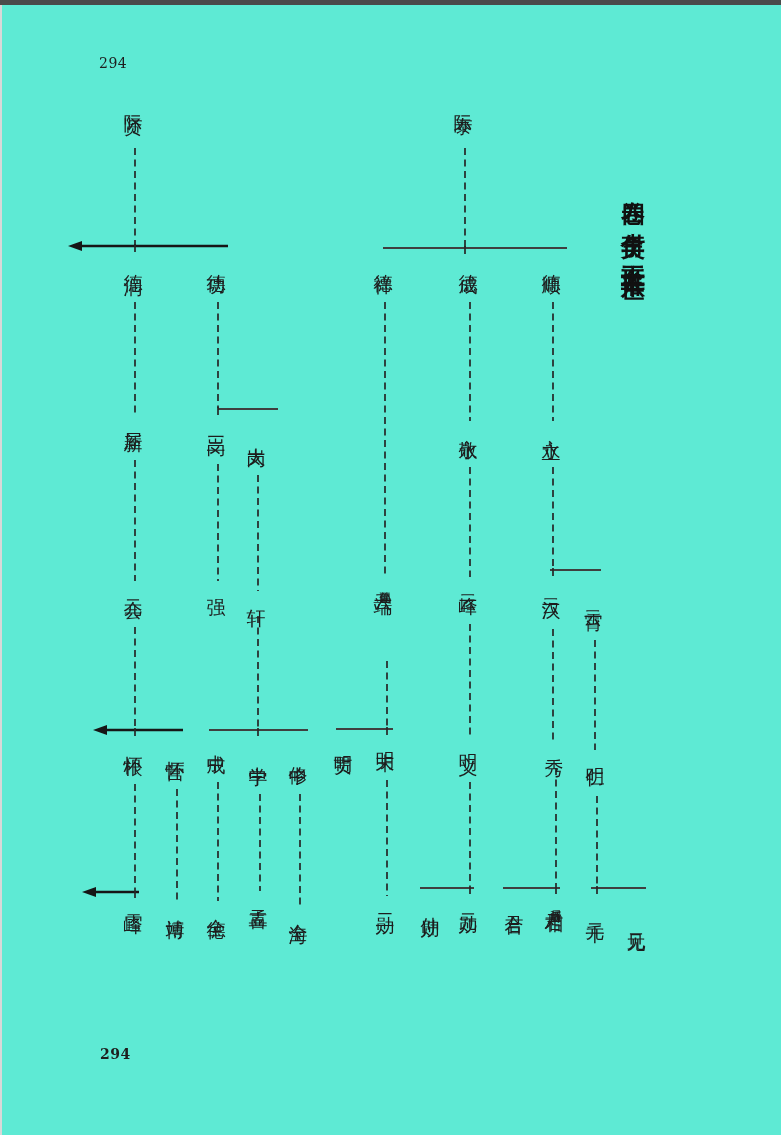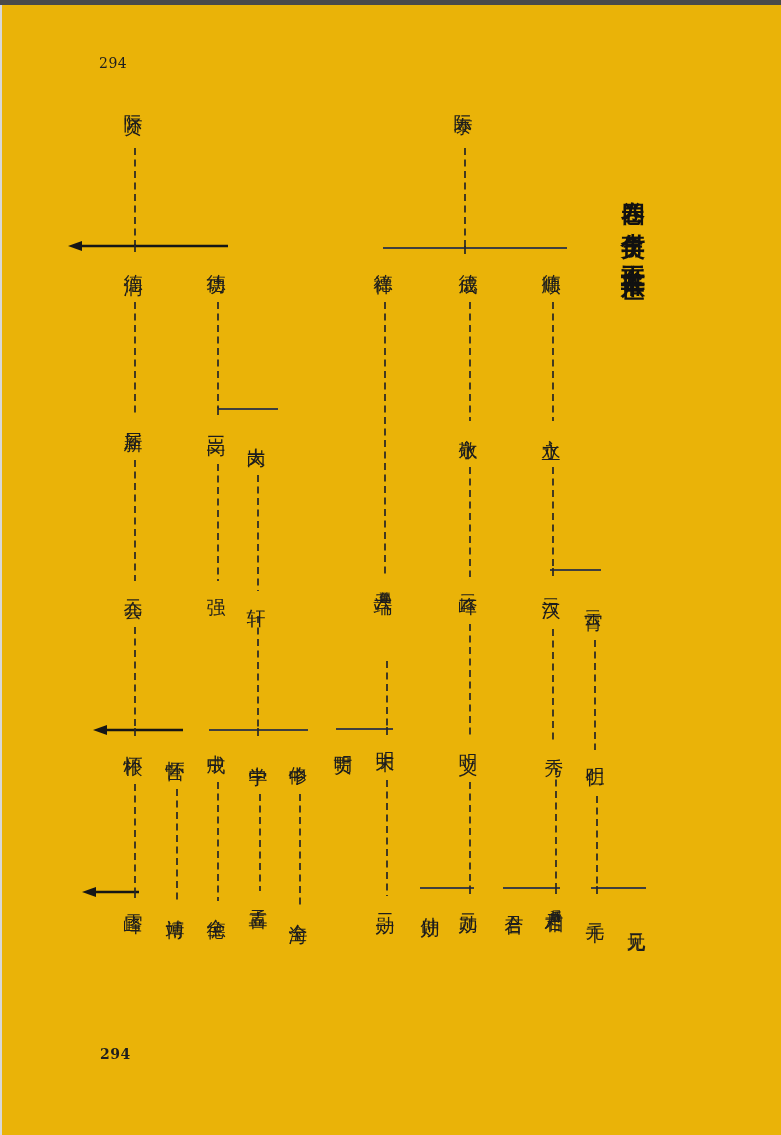--- a/index.html
+++ b/index.html
@@ -1,18 +1,18 @@
 <!DOCTYPE html>
 <html><head>
 <meta charset="utf-8">
 <style>
   html,body{margin:0;padding:0;background:#ffffff;}
   body{width:781px;height:1135px;position:relative;overflow:hidden;
        font-family:"DejaVu Serif","Liberation Serif",serif;}
-  .page{position:absolute;inset:0;background:#eab308;}
+  .page{position:absolute;inset:0;background:#5eead4;}
   .scan-top{position:absolute;left:0;top:0;width:781px;height:5px;background:#4a4a4a;}
   .scan-left{position:absolute;left:0;top:5px;width:2px;height:1130px;background:#d8d8d8;}
   .pagenum{position:absolute;color:#1e1e1e;font-size:14px;letter-spacing:0.5px;}
   .pagenum.top{left:99px;top:55px;font-weight:400;}
   .pagenum.bottom{left:100px;top:1046px;font-weight:700;}
   .side-title{position:absolute;left:620px;top:183px;
       writing-mode:vertical-rl;text-orientation:upright;
       color:#111;font-size:24px;font-weight:700;letter-spacing:2px;line-height:1.08;white-space:pre;}
   #tree-svg{position:absolute;left:0;top:0;}
   .person{position:absolute;writing-mode:vertical-rl;text-orientation:upright;

